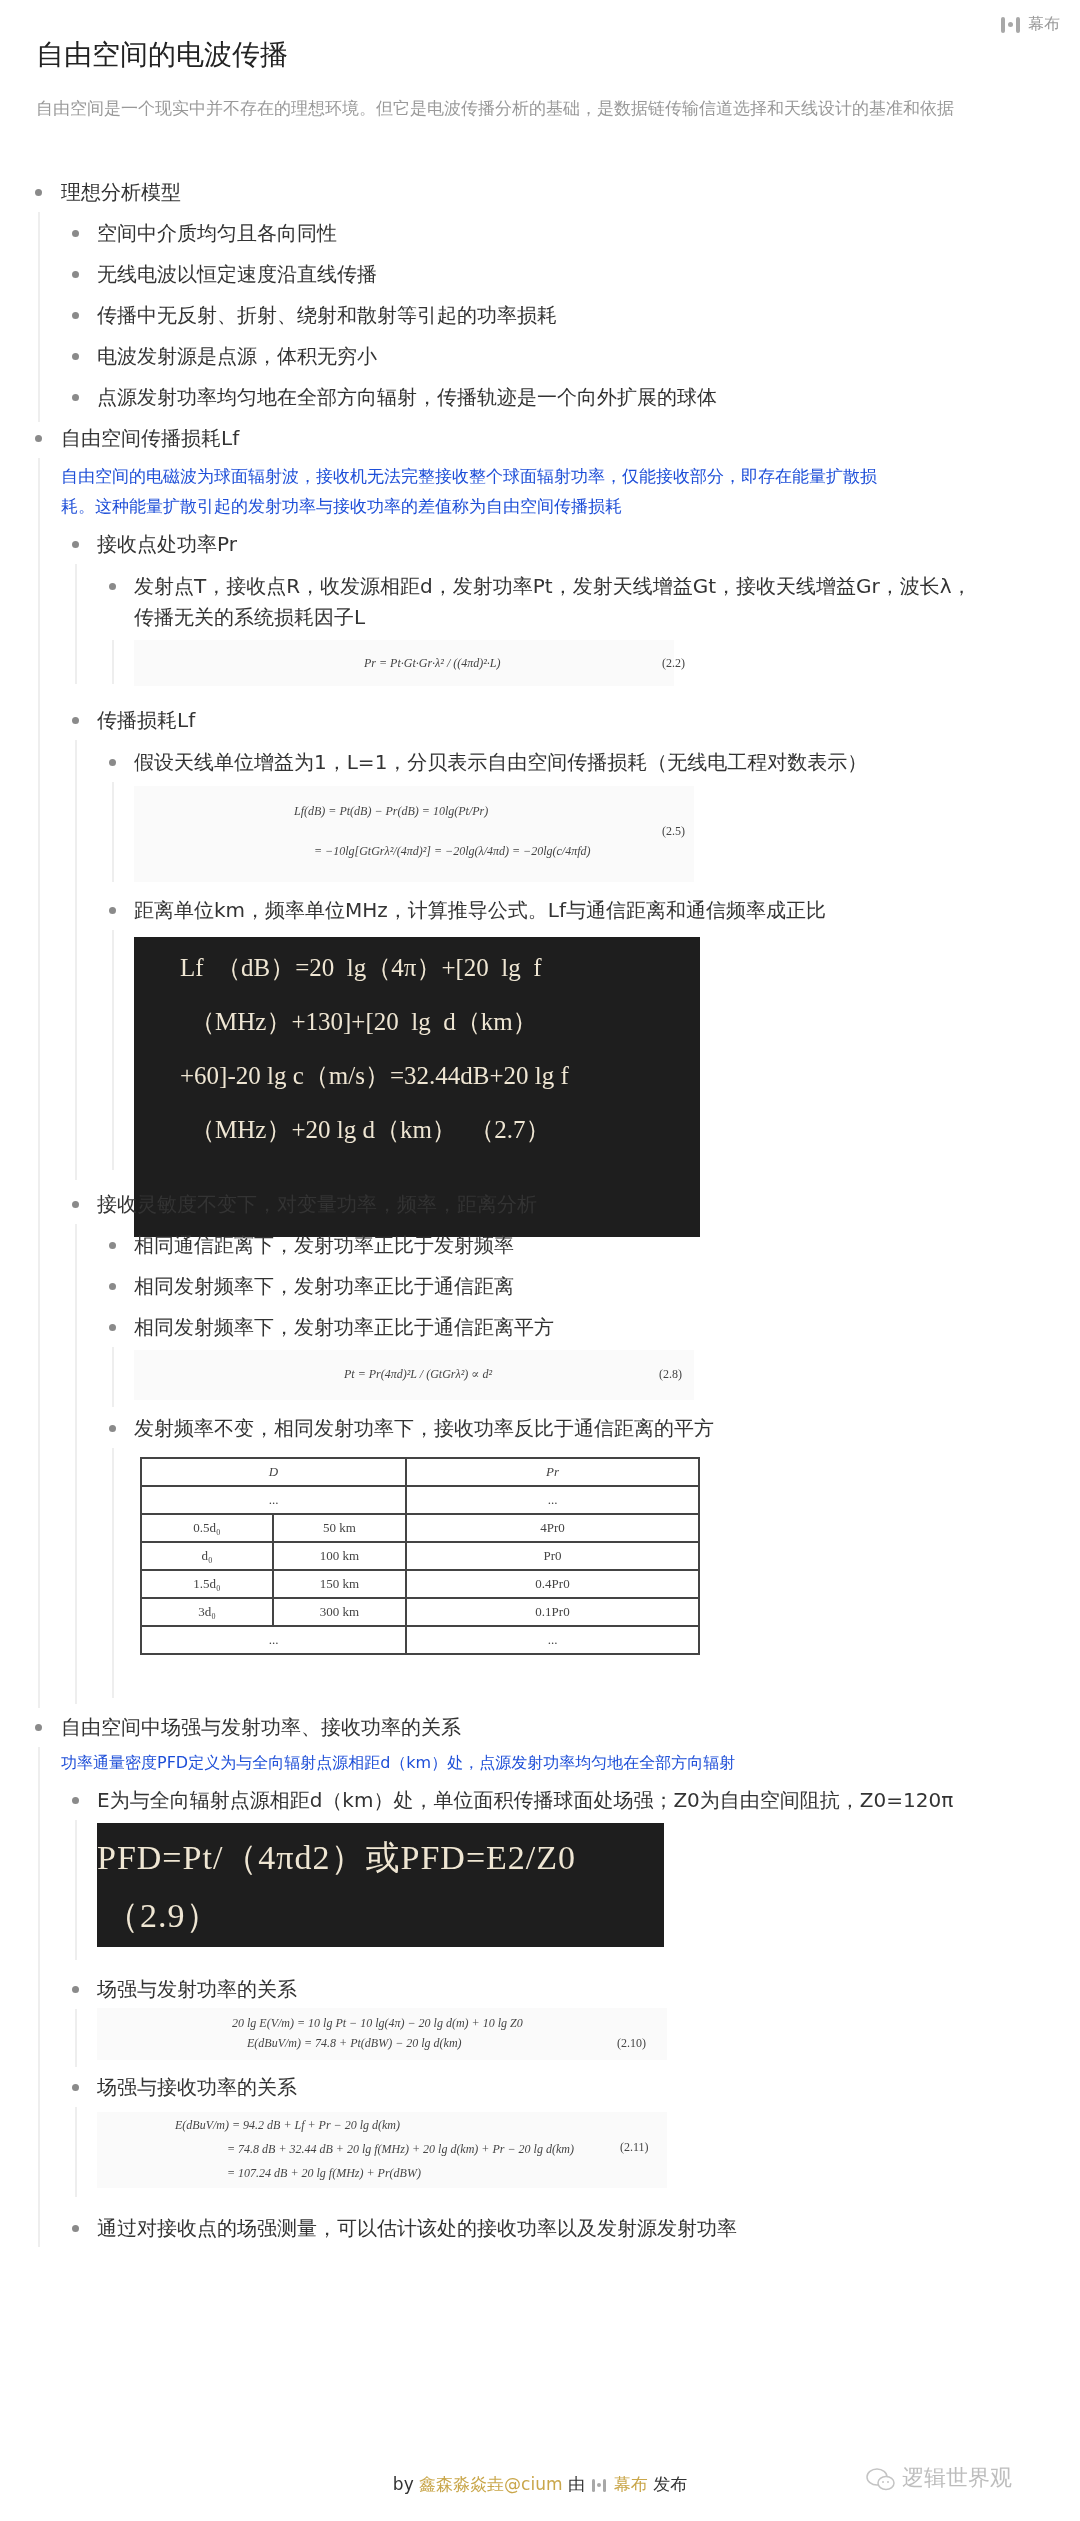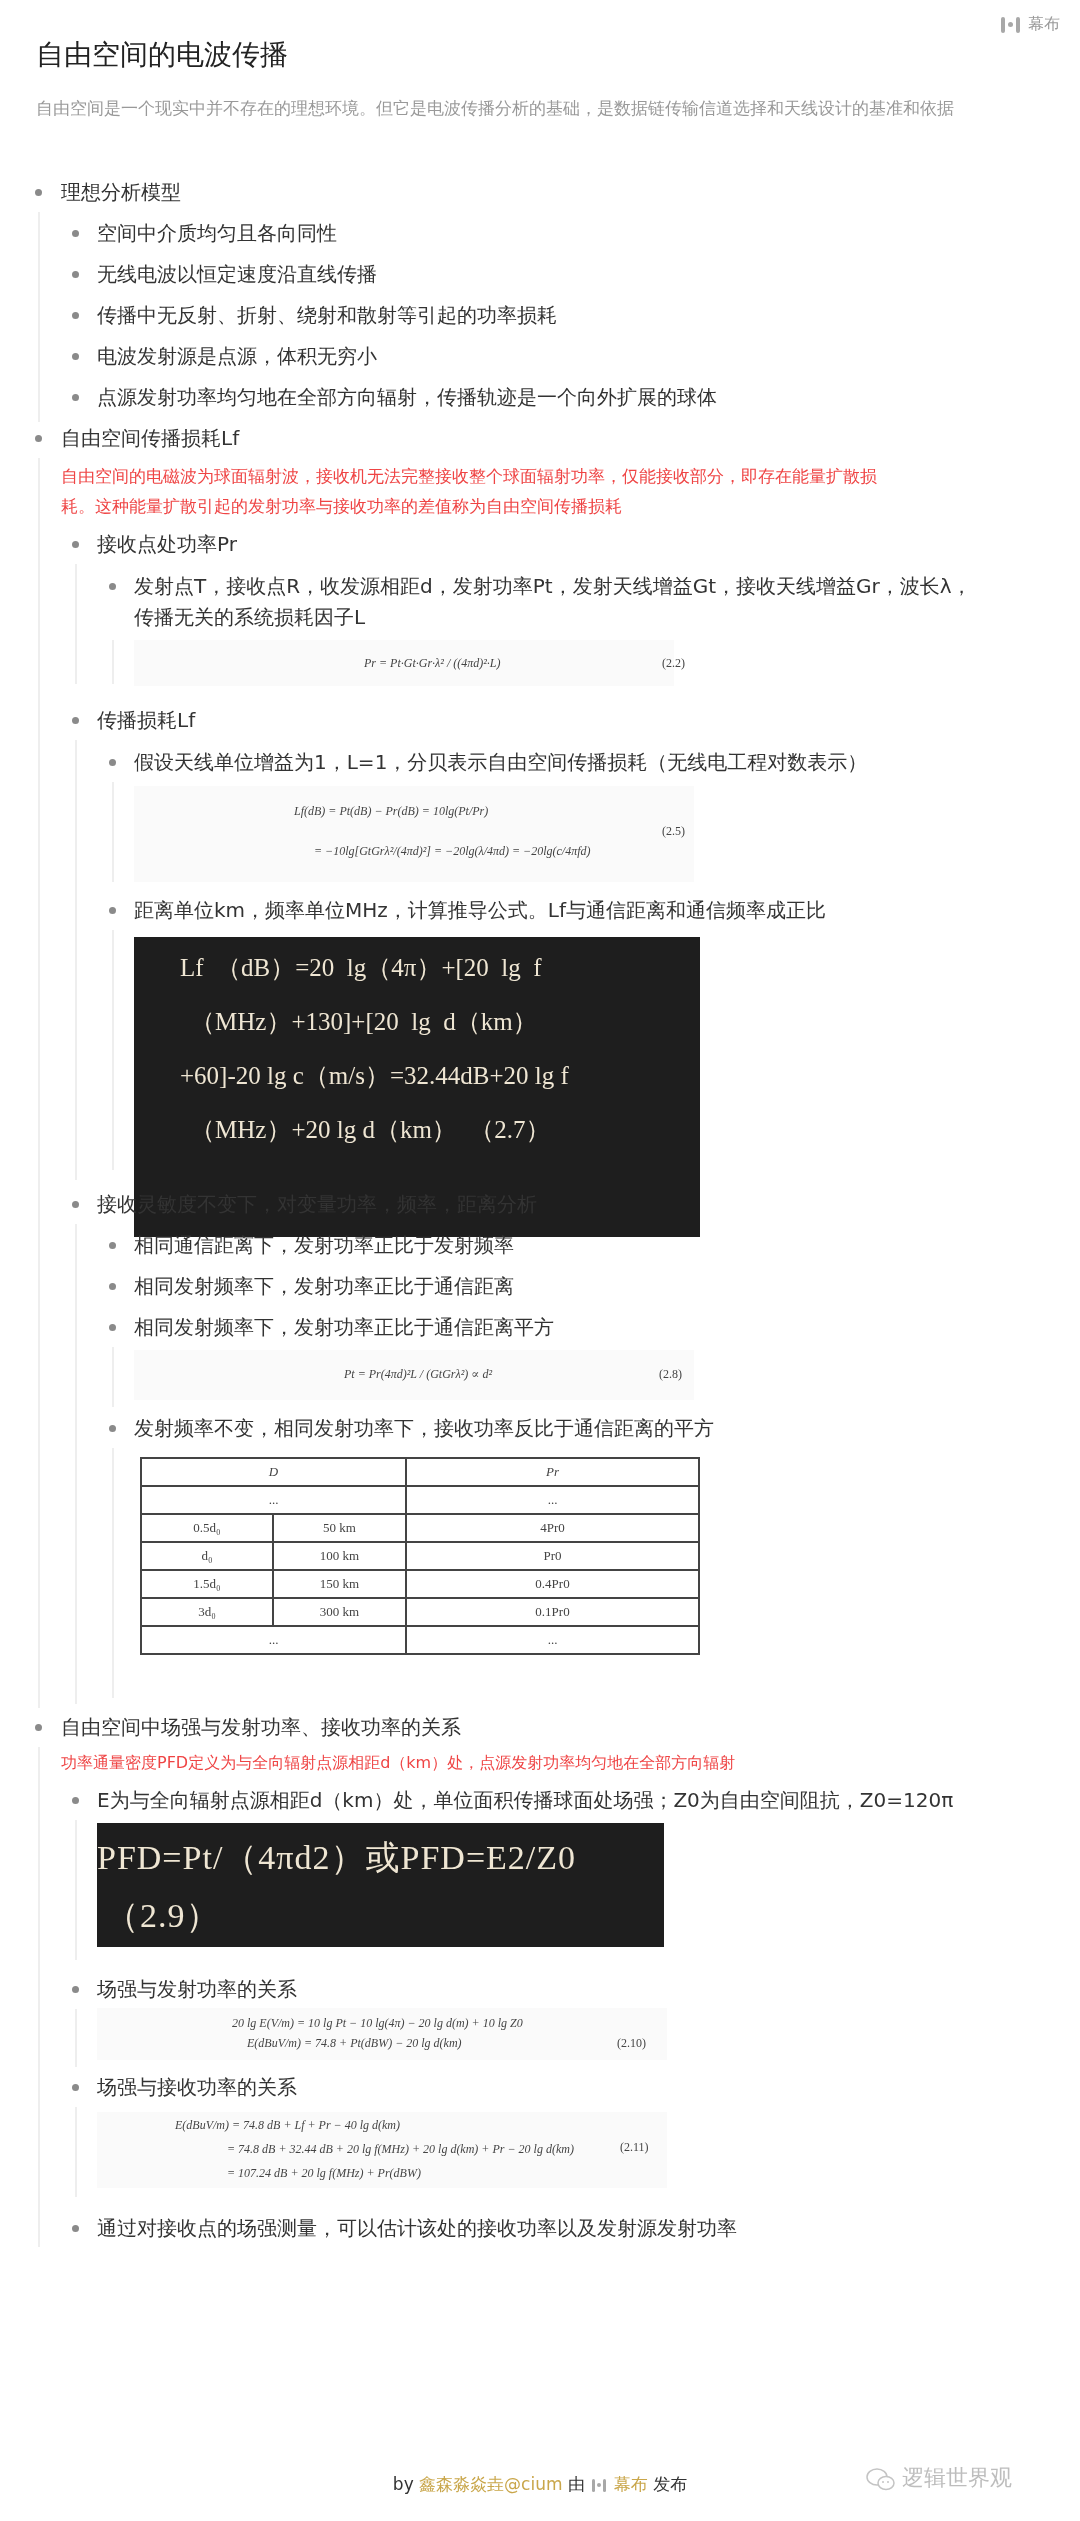--- a/index.html
+++ b/index.html
@@ -25,21 +25,21 @@
   }
   .intro {
     position: absolute; left: 36px; top: 92px; width: 1020px;
     font-size: 17px; color: #999; line-height: 32px;
   }
   .node { position: absolute; font-size: 20px; color: #333; line-height: 30px; }
   .bullet {
     position: absolute; width: 7px; height: 7px; border-radius: 50%;
     background: #8a8a8a;
   }
-  .note { position: absolute; font-size: 17px; color: #ef4444; line-height: 30px; }
+  .note { position: absolute; font-size: 17px; color: #1d4ed8; line-height: 30px; }
   .vline { position: absolute; width: 2px; background: #eeeeee; }
   .formula {
     position: absolute; background: #fafafa;
     font-family: "Liberation Serif", "DejaVu Serif", serif;
     font-style: italic; color: #444; font-size: 12px;
   }
   .formula .eqn { position: absolute; white-space: pre; }
   .formula .num { position: absolute; font-style: normal; font-size: 12px; }
   .darkbox {
     position: absolute; background: #1e1e1e; color: #efe6d3;
@@ -213,21 +213,21 @@
 <div class="formula" style="left:97px;top:2008px;width:570px;height:52px">
   <span class="eqn" style="left:135px;top:8px">20 lg E(V/m) = 10 lg Pt − 10 lg(4π) − 20 lg d(m) + 10 lg Z0</span>
   <span class="eqn" style="left:150px;top:28px">E(dBuV/m) = 74.8 + Pt(dBW) − 20 lg d(km)</span>
   <span class="num" style="left:520px;top:28px">(2.10)</span>
 </div>
 
 <span class="bullet" style="left:72px;top:2084px"></span>
 <div class="node" style="left:97px;top:2072px">场强与接收功率的关系</div>
 <div class="vline" style="left:75px;top:2107px;height:90px"></div>
 <div class="formula" style="left:97px;top:2112px;width:570px;height:76px">
-  <span class="eqn" style="left:78px;top:6px">E(dBuV/m) = 74.8 dB + Lf + Pr − 40 lg d(km)</span>
+  <span class="eqn" style="left:78px;top:6px">E(dBuV/m) = 94.2 dB + Lf + Pr − 20 lg d(km)</span>
   <span class="eqn" style="left:130px;top:30px">= 74.8 dB + 32.44 dB + 20 lg f(MHz) + 20 lg d(km) + Pr − 20 lg d(km)</span>
   <span class="eqn" style="left:130px;top:54px">= 107.24 dB + 20 lg f(MHz) + Pr(dBW)</span>
   <span class="num" style="left:523px;top:28px">(2.11)</span>
 </div>
 
 <span class="bullet" style="left:72px;top:2225px"></span>
 <div class="node" style="left:97px;top:2213px">通过对接收点的场强测量，可以估计该处的接收功率以及发射源发射功率</div>
 
 <div class="footer">
   <span>by</span>

